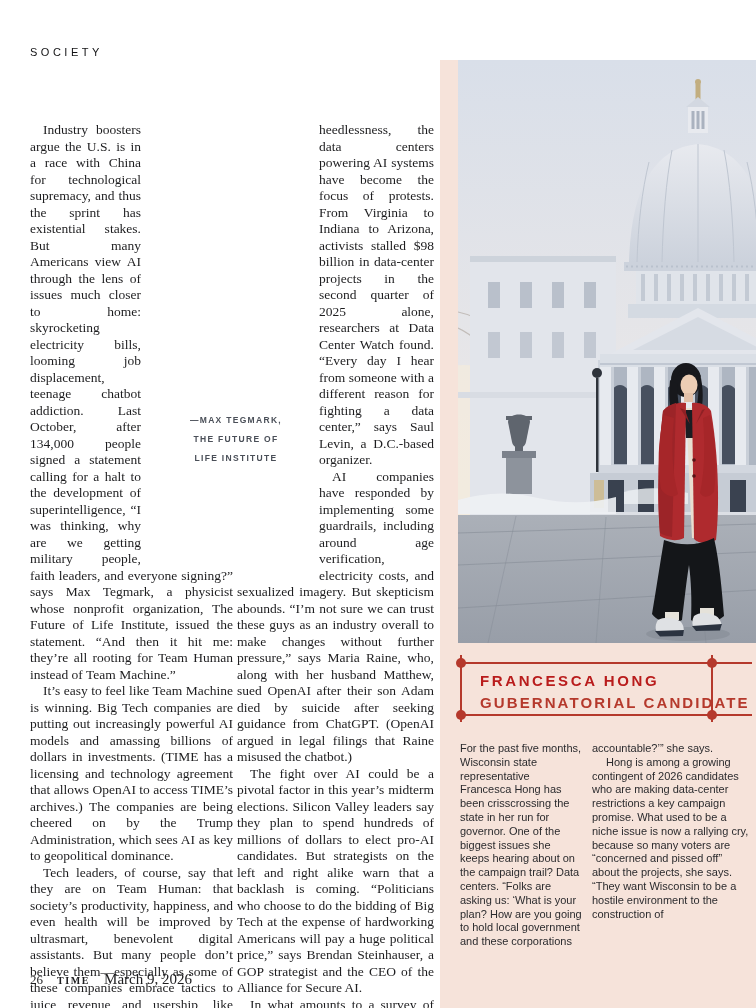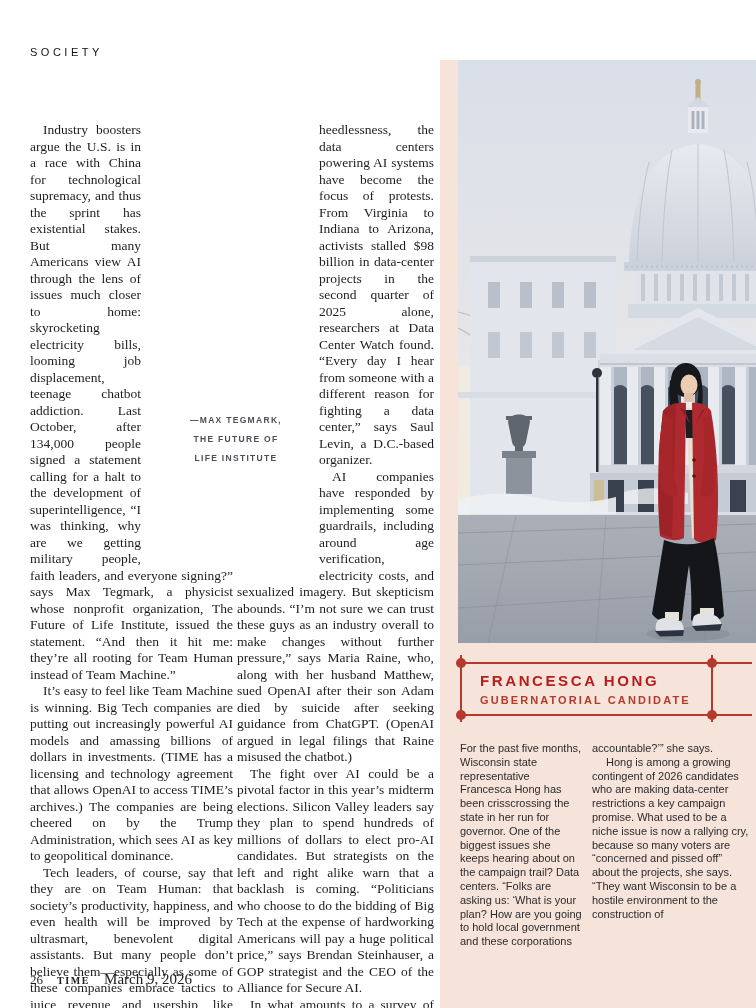--- a/index.html
+++ b/index.html
@@ -25,21 +25,21 @@
            line-height:19px;letter-spacing:1.3px;color:#4a4f58;}
 
   .pinkpanel{position:absolute;left:440px;top:60px;width:316px;height:948px;background:#f6e3da;}
   .photo{position:absolute;left:458px;top:60px;width:298px;height:583px;}
   .photo svg{display:block;}
 
   .cl-line{position:absolute;background:#b5392c;}
   .cl-dot{position:absolute;width:10px;height:10px;border-radius:50%;background:#a8321f;background:#b5392c;}
   .cl-text{position:absolute;left:480px;top:672px;font-family:"Liberation Sans",sans-serif;}
   .cl-name{font-weight:bold;font-size:15px;letter-spacing:2.6px;color:#b91c1c;}
-  .cl-role{font-weight:bold;font-size:11px;letter-spacing:2.1px;color:#b5392c;margin-top:5px;}
+  .cl-role{font-weight:bold;font-size:15px;letter-spacing:2.1px;color:#b5392c;margin-top:5px;}
 
   .scol{position:absolute;top:742px;font-family:"Liberation Sans",sans-serif;font-size:11px;
         line-height:13.8px;color:#2b2b2e;}
   .scolA{left:460px;width:122px;}
   .scolB{left:592px;width:158px;}
   .scol p{margin:0;}
   .scol p.ind{text-indent:14px;}
 
   .footer{position:absolute;left:30px;top:971px;display:flex;gap:14px;align-items:baseline;color:#1d1d1f;}
   .f-num{font-size:13px;}

